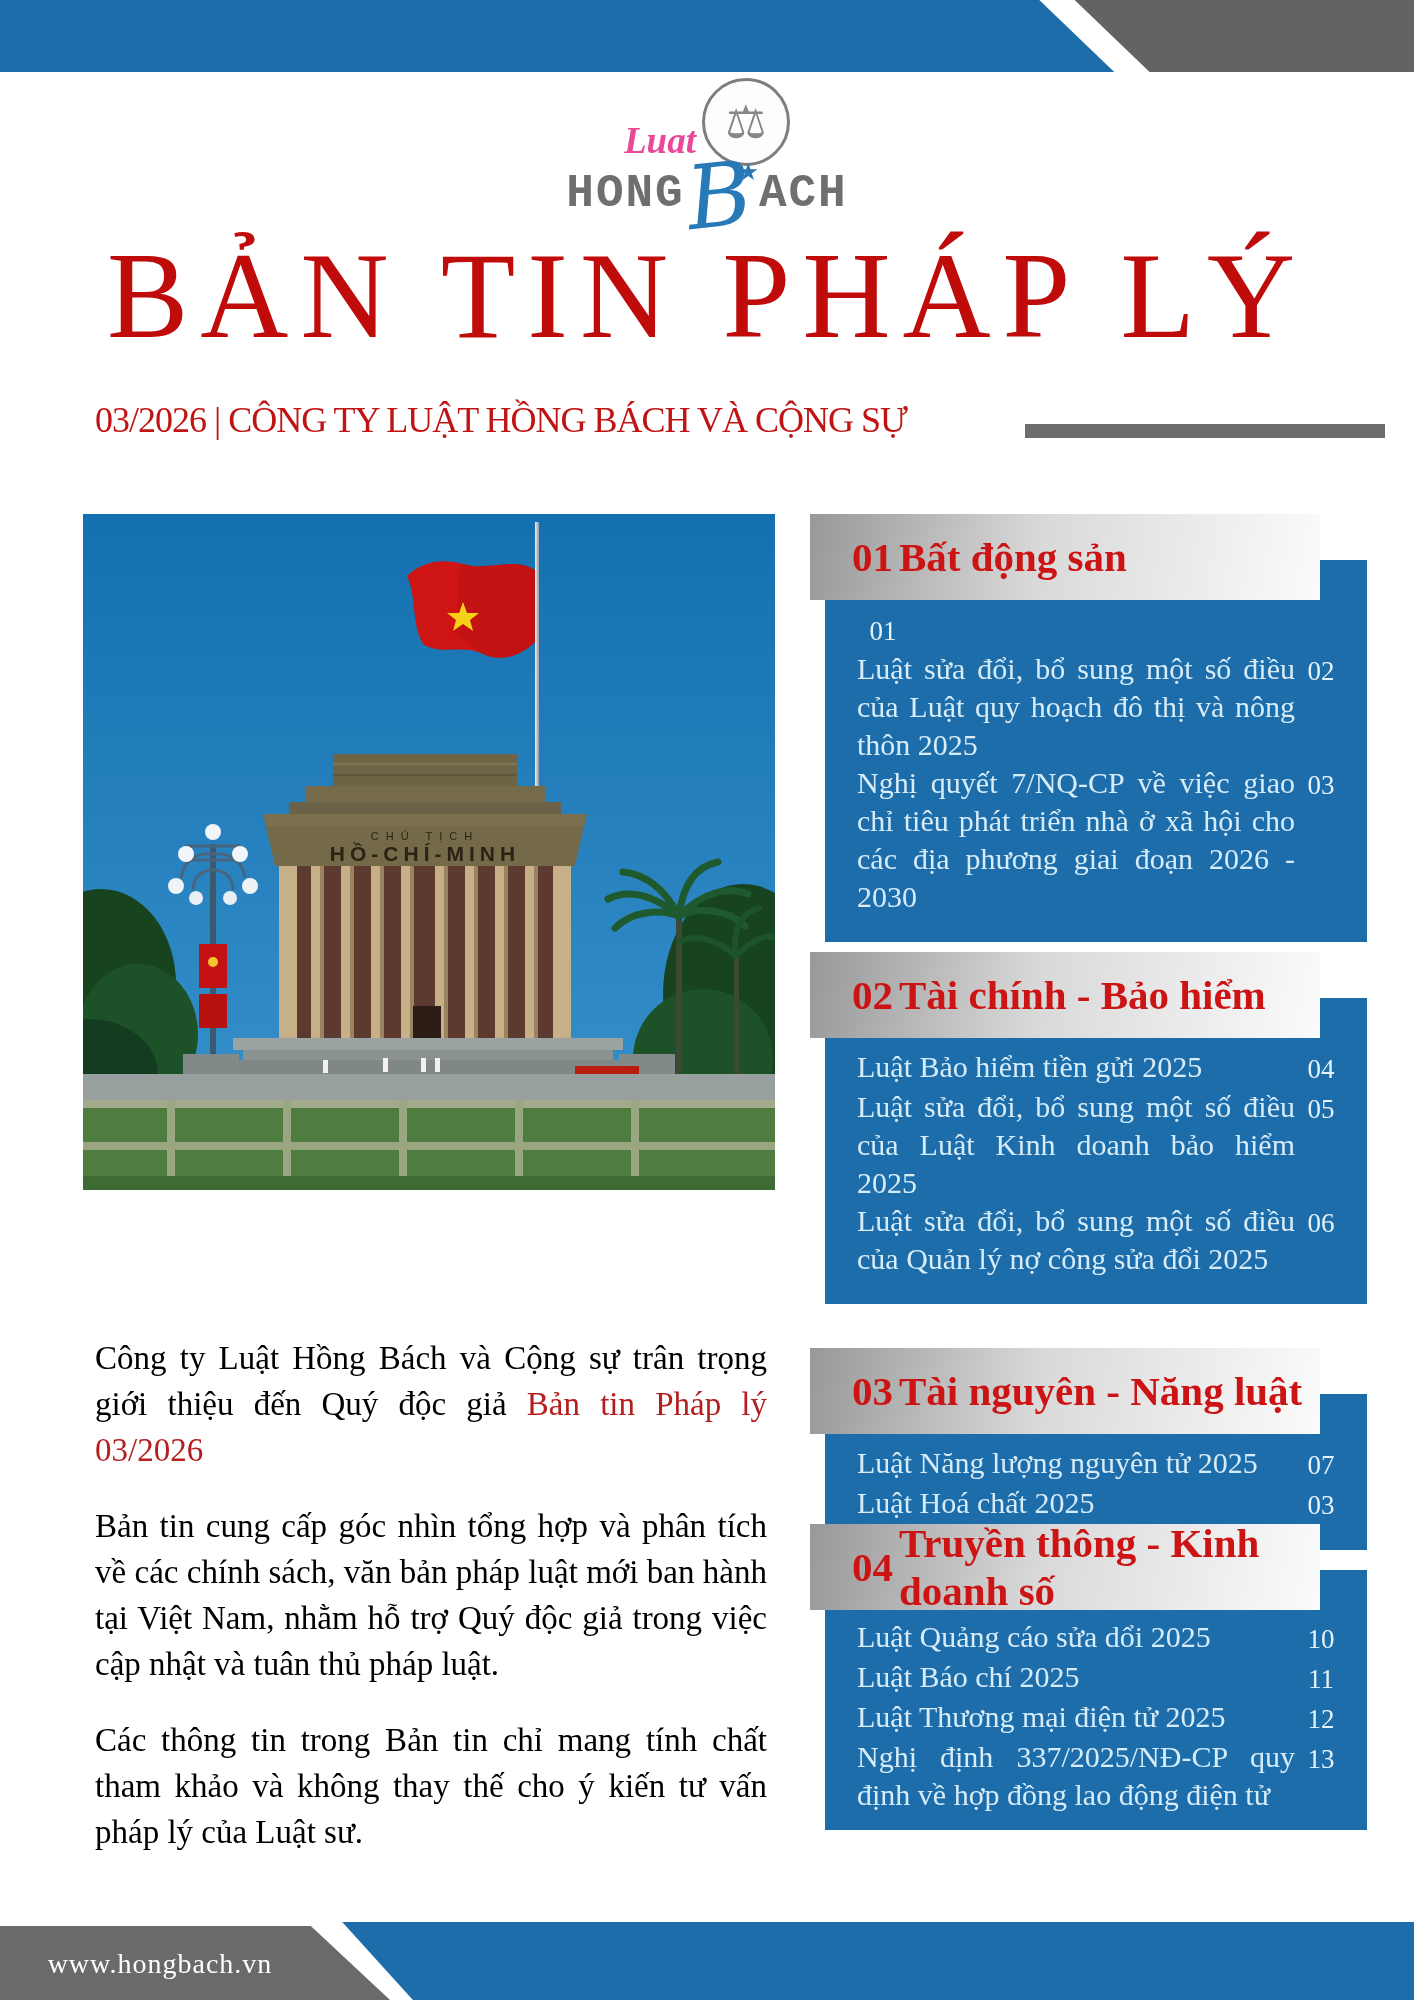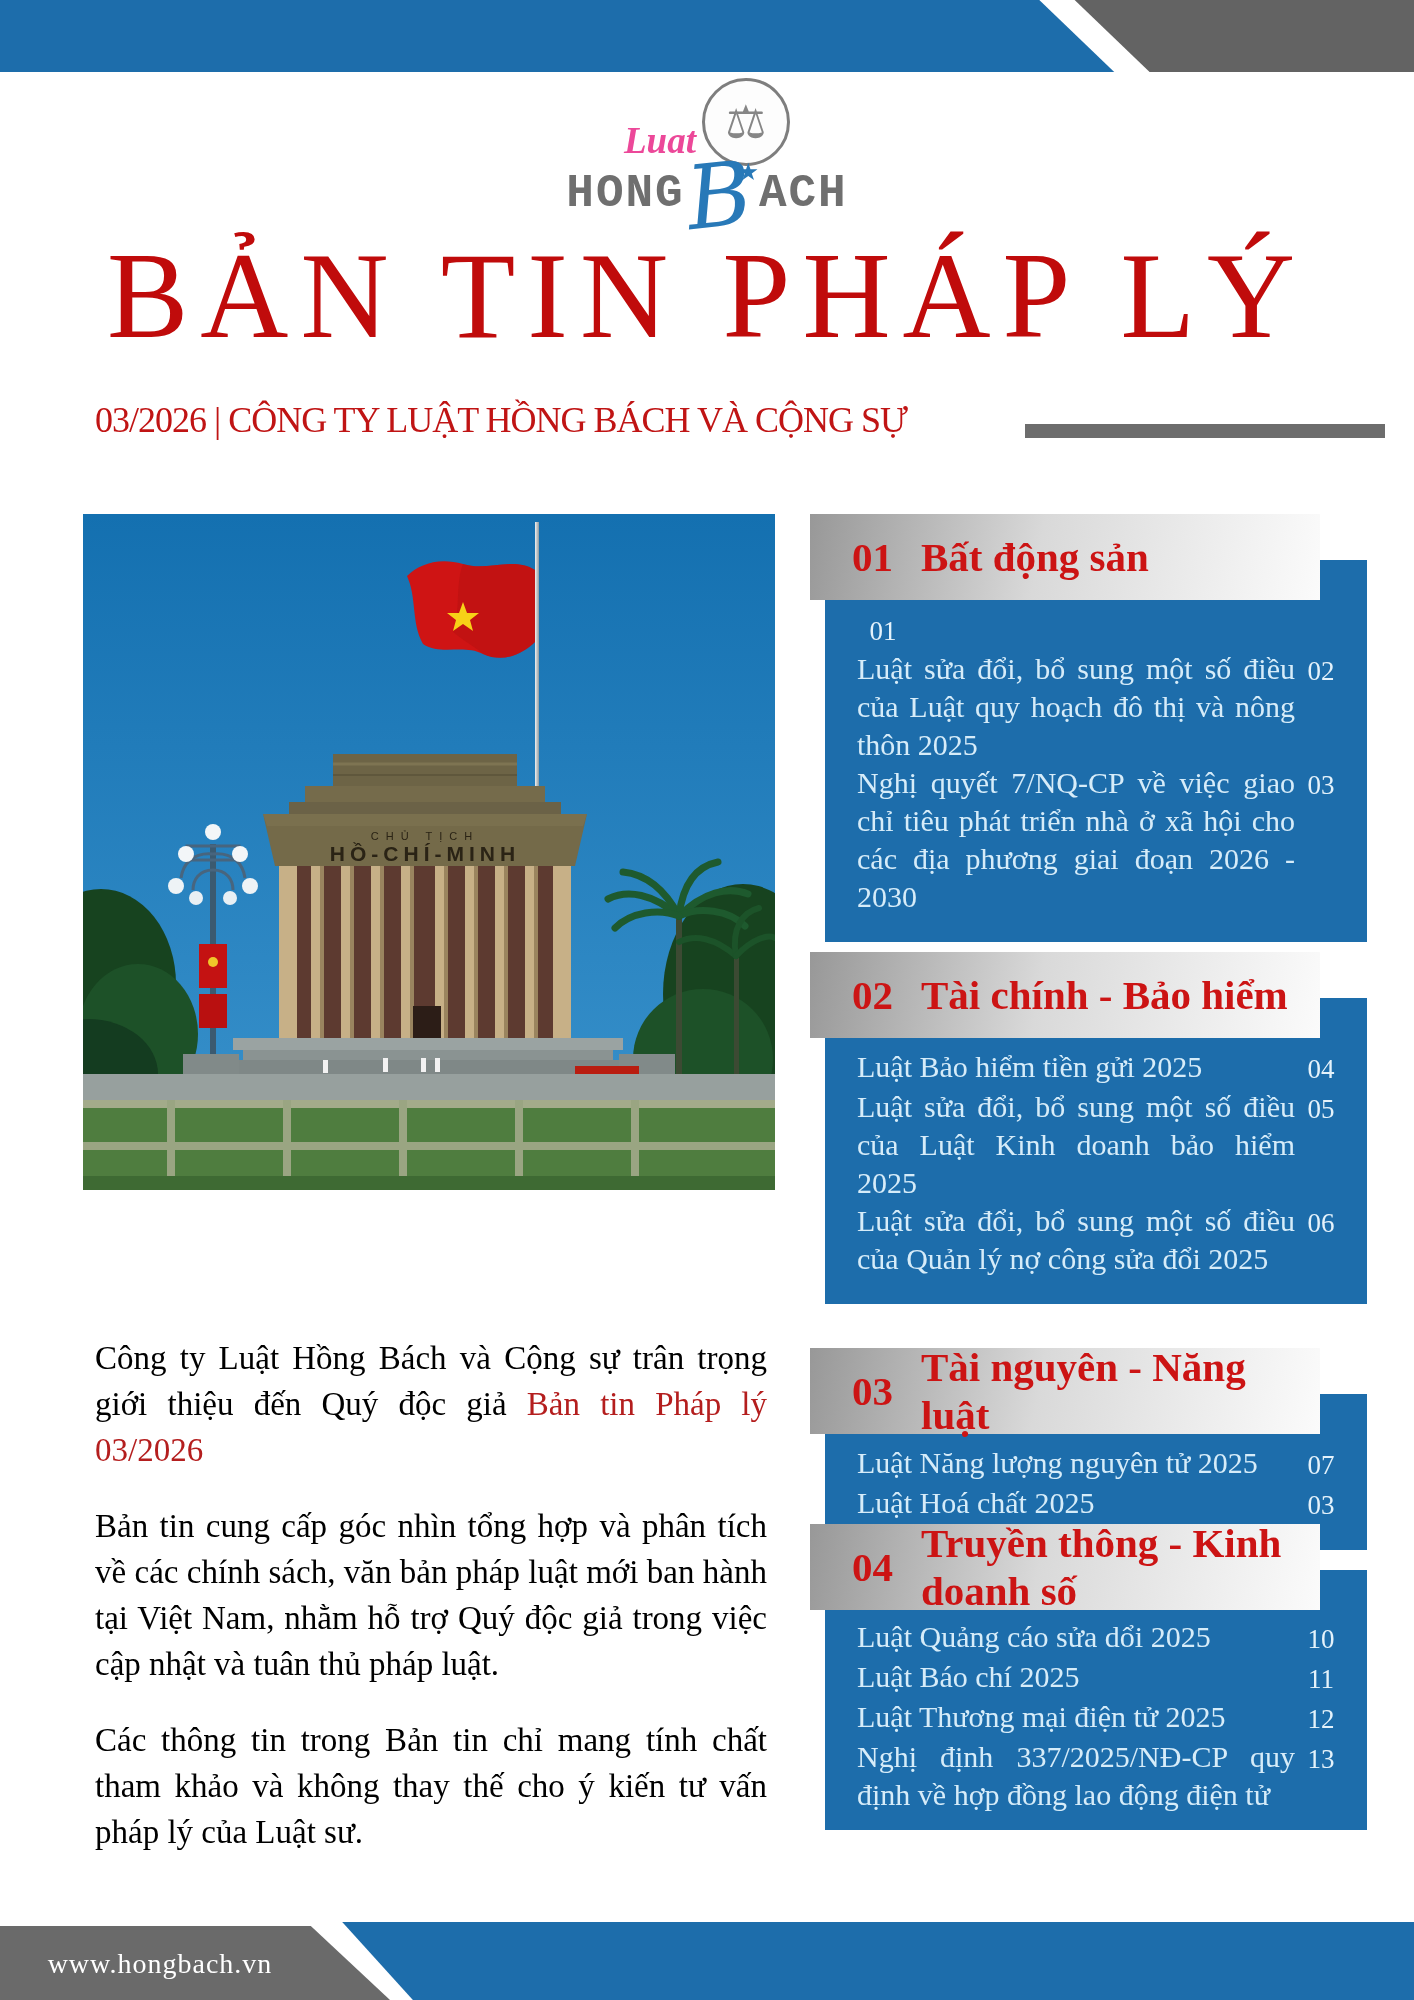--- a/index.html
+++ b/index.html
@@ -35,21 +35,21 @@
   .intro{position:absolute;left:95px;top:1335px;width:672px;color:#000;
     font-size:33px;line-height:46px;text-align:justify;}
   .intro p{margin:0 0 30px 0;}
   .intro .red{color:#b41e1e;}
   
   .toc{position:absolute;left:810px;top:514px;width:560px;}
   .section{position:relative;}
   .section-header{position:relative;z-index:2;width:510px;height:86px;display:flex;align-items:center;
     background:linear-gradient(100deg,#989898 0%,#d9d9d9 45%,#fbfbfb 100%);}
   .section-header .sec-num{font-weight:bold;font-size:41px;color:#cc1414;margin-left:42px;}
-  .section-header .sec-title{font-weight:bold;font-size:41px;color:#cc1414;margin-left:28px;}
+  .section-header .sec-title{font-weight:bold;font-size:41px;color:#cc1414;margin-left:6px;}
   .section-box{position:relative;z-index:1;width:542px;margin-left:15px;margin-top:-40px;
     background:#1d6dab;box-sizing:border-box;padding:50px 20px 26px 32px;}
   .sec4 .section-box{padding-top:48px;padding-bottom:16px;}
   .toc .section:nth-of-type(2){margin-top:10px;}
   .toc .section:nth-of-type(3){margin-top:44px;}
   .toc .section:nth-of-type(4){margin-top:-26px;}
   .toc-item{display:flex;align-items:flex-start;}
   .toc-item-text{flex:1;color:#d6ecf9;font-size:30px;line-height:38px;text-align:justify;}
   .toc-item-page{width:52px;color:#e4f2fb;font-size:27px;line-height:38px;text-align:center;
     flex:none;padding-top:2px;}

